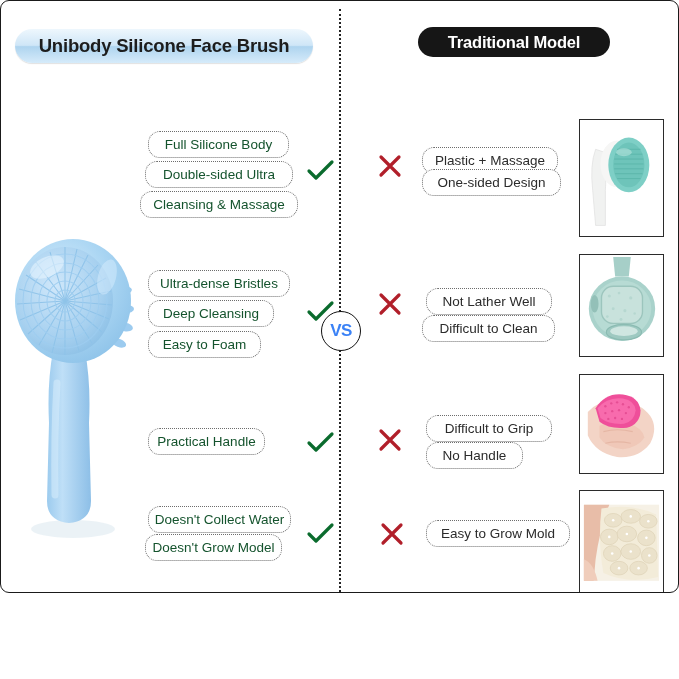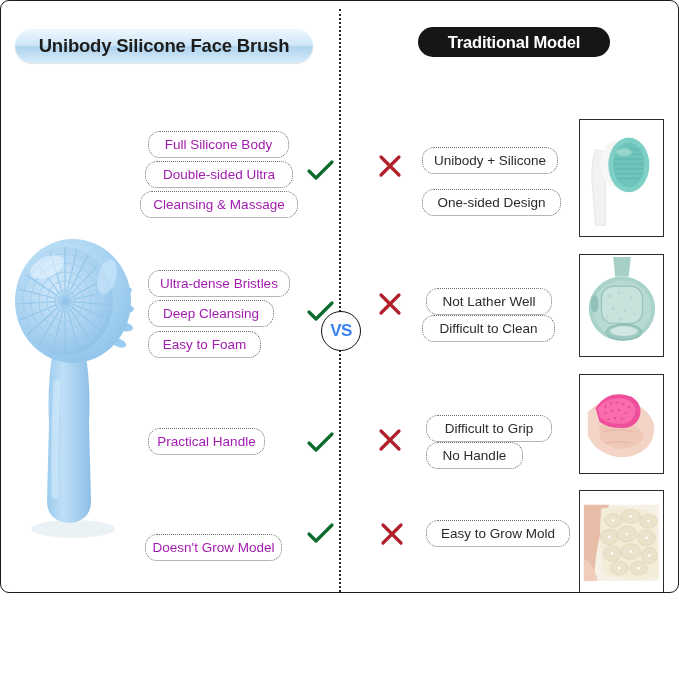--- a/index.html
+++ b/index.html
@@ -65,21 +65,21 @@
   
   .label-box {
     position: absolute;
     display: flex;
     align-items: center;
     justify-content: center;
     box-sizing: border-box;
     border: 1.5px dotted #6d6d6d;
     border-radius: 12px;
     background: #ffffff;
-    color: #a21caf;
+    color: #14532d;
     font-size: 13.5px;
     white-space: nowrap;
     height: 27px;
   }
   .label-box.right-side {
     color: #2b2b2b;
   }
 
   
   .mark {
@@ -150,22 +150,22 @@
     <svg viewBox="0 0 30 30">
         <path d="M4 15 L11 22 L27 6" fill="none" stroke="#0a6b2d" stroke-width="3.2" stroke-linecap="round" stroke-linejoin="round"></path>
       </svg>
   </div>
   <div class="mark" style="left:374px; top:150px;">
     <svg viewBox="0 0 30 30">
         <path d="M6 6 L24 24 M24 6 L6 24" fill="none" stroke="#b11f2a" stroke-width="3.2" stroke-linecap="round"></path>
       </svg>
   </div>
 
-  <div class="label-box right-side" style="left:421px; top:146px; width:136px;">Unibody + Silicone</div>
-  <div class="label-box right-side" style="left:421px; top:188px; width:139px;">One-sided Design</div>
+  <div class="label-box right-side" style="left:421px; top:146px; width:136px;">Plastic + Massage</div>
+  <div class="label-box right-side" style="left:421px; top:168px; width:139px;">One-sided Design</div>
 
   <div class="thumb" style="top:118px; height:118px;">
     <svg class="inner" viewBox="0 0 85 118" preserveAspectRatio="xMidYMid meet">
       <rect x="0" y="0" width="85" height="118" fill="#ffffff"></rect>
 
       <path d="M16 30 Q10 46 13 72 L16 108 L26 108 L26 72 Q26 50 34 36 Z" fill="#f1f2f1" stroke="#dedede" stroke-width="0.7"></path>
 
       <ellipse cx="38" cy="45" rx="17" ry="24" fill="#f6f6f5"></ellipse>
 
       <ellipse cx="50" cy="46" rx="21" ry="28" fill="#7ecfc6"></ellipse>
@@ -264,20 +264,21 @@
           <circle cx="33" cy="37" r="1.2"></circle>
           <circle cx="40" cy="36" r="1.2"></circle>
         <circle cx="47" cy="39" r="1.2"></circle>
         <circle cx="29" cy="45" r="1.2"></circle>
           <circle cx="36" cy="44" r="1.2"></circle>
           <circle cx="43" cy="45" r="1.2"></circle>
       </g>
     </svg>
   </div>
 
+  <div class="label-box" style="left:147px; top:505px; width:143px;">Doesn't Collect Water</div>
   <div class="label-box" style="left:144px; top:533px; width:137px;">Doesn't Grow Model</div>
 
   <div class="mark" style="left:304px; top:518px;">
     <svg viewBox="0 0 30 30">
         <path d="M4 15 L11 22 L27 6" fill="none" stroke="#0a6b2d" stroke-width="3.2" stroke-linecap="round" stroke-linejoin="round"></path>
       </svg>
   </div>
   <div class="mark" style="left:376px; top:518px;">
     <svg viewBox="0 0 30 30">
         <path d="M6 6 L24 24 M24 6 L6 24" fill="none" stroke="#b11f2a" stroke-width="3.2" stroke-linecap="round"></path>

